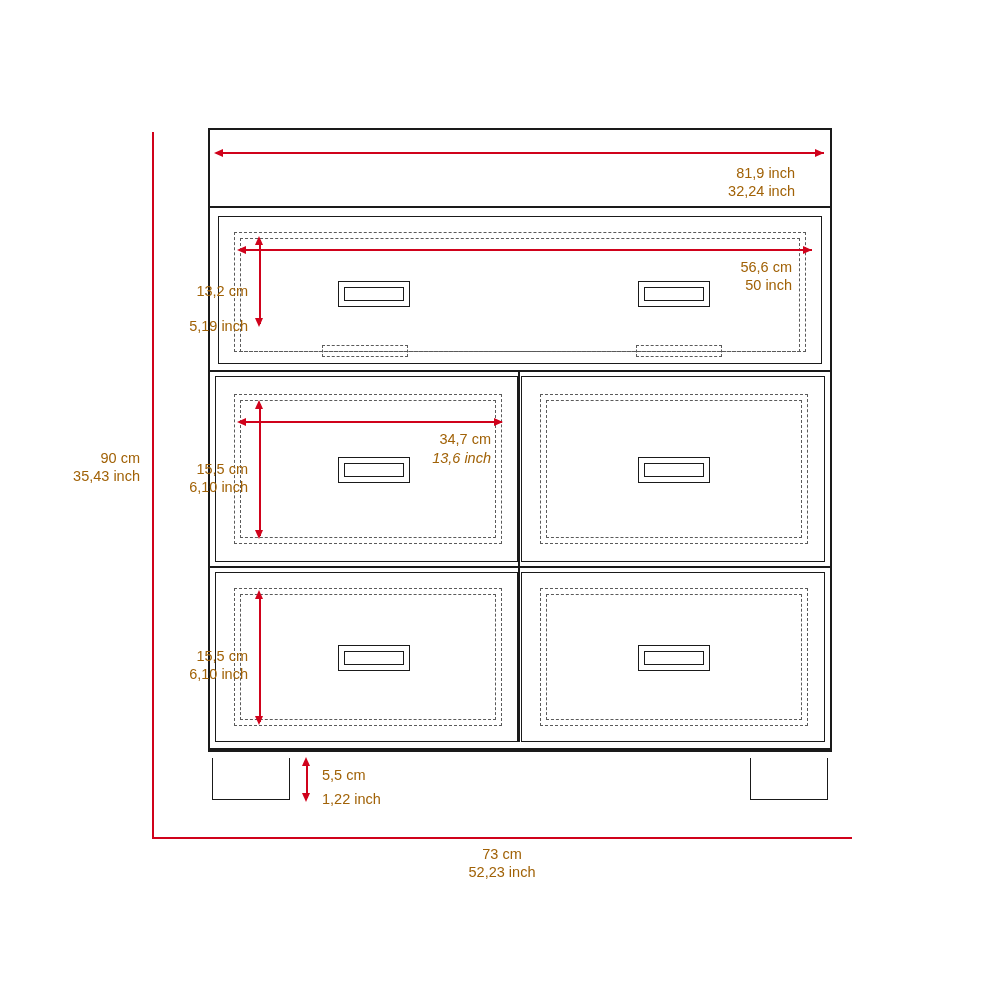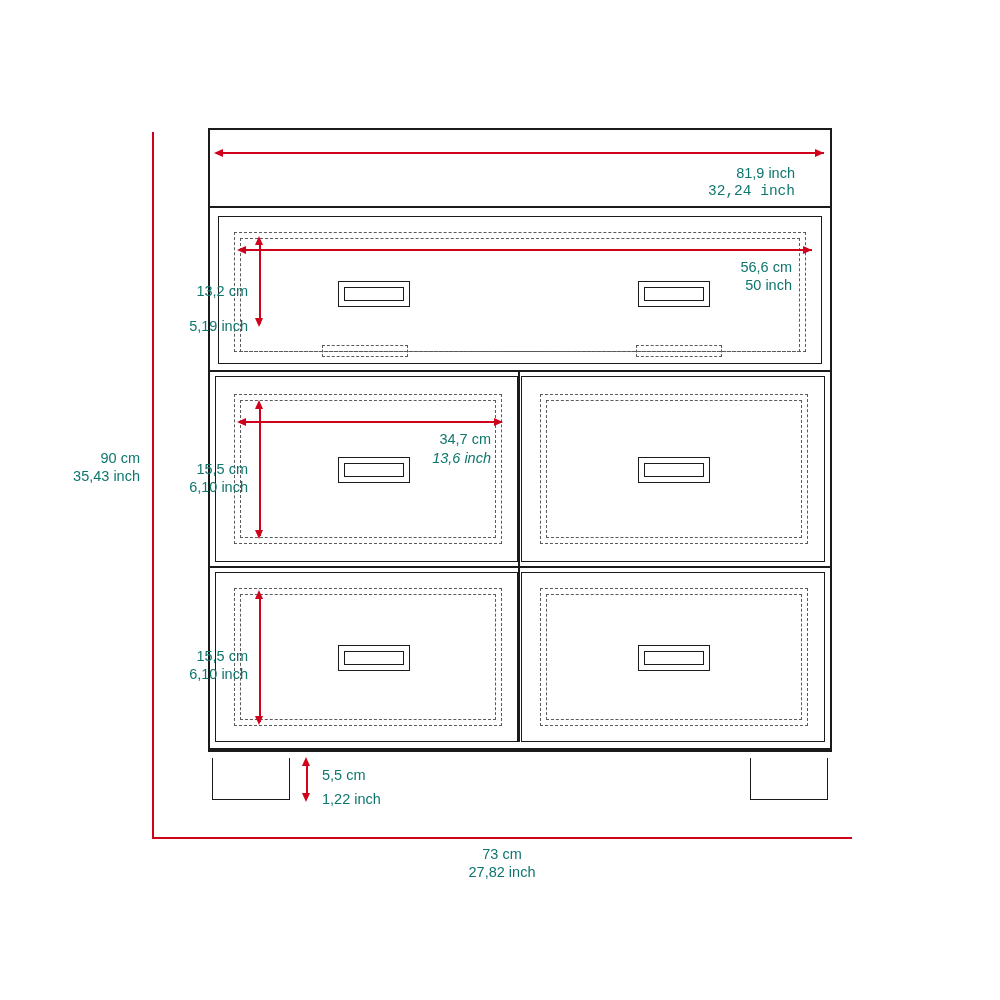--- a/index.html
+++ b/index.html
@@ -75,21 +75,21 @@
     border-right: 4.5px solid transparent;
     border-bottom: 9px solid #d0021b;
   }
   .arrow.down {
     border-left: 4.5px solid transparent;
     border-right: 4.5px solid transparent;
     border-top: 9px solid #d0021b;
   }
   .dim-label {
     position: absolute;
-    color: #0f766e;
+    color: #a16207;
     font-size: 14.5px;
     line-height: 17px;
     font-family: "Liberation Sans", sans-serif;
     white-space: nowrap;
     font-weight: 400;
   }
   .dim-label.right-align { text-align: right; }
   .dim-label.center-align { text-align: center; }
 </style>
 </head>
@@ -156,27 +156,27 @@
   </div>
 
   <div class="dim-line v" style="left:152px; top:132px; height:706px;"></div>
 
   <div class="dim-line h" style="left:152px; top:837px; width:700px;"></div>
 
   <div class="dim-label right-align" style="left:58px; top:450px; width:82px;">90 cm</div>
   <div class="dim-label right-align" style="left:28px; top:468px; width:112px;">35,43 inch</div>
 
   <div class="dim-label center-align" style="left:442px; top:846px; width:120px;">73 cm</div>
-  <div class="dim-label center-align" style="left:442px; top:864px; width:120px;">27,82 inch</div>
+  <div class="dim-label center-align" style="left:442px; top:864px; width:120px;">52,23 inch</div>
 
   <div class="dim-line h" style="left:216px; top:152px; width:608px;"></div>
   <div class="arrow left" style="left:214px; top:148.5px;"></div>
   <div class="arrow right" style="left:815px; top:148.5px;"></div>
   <div class="dim-label right-align" style="left:640px; top:165px; width:155px;">81,9 inch</div>
-  <div class="dim-label right-align" style="left:640px; top:183px; width:155px;font-family:Liberation Mono, monospace;">32,24 inch</div>
+  <div class="dim-label right-align" style="left:640px; top:183px; width:155px;">32,24 inch</div>
 
   <div class="dim-line h" style="left:240px; top:249px; width:572px;"></div>
   <div class="arrow left" style="left:237px; top:245.5px;"></div>
   <div class="arrow right" style="left:803px; top:245.5px;"></div>
   <div class="dim-label right-align" style="left:650px; top:259px; width:142px;">56,6 cm</div>
   <div class="dim-label right-align" style="left:650px; top:277px; width:142px;">50 inch</div>
 
   <div class="dim-line v" style="left:259px; top:240px; height:84px;"></div>
   <div class="arrow up" style="left:255.3px; top:236px;"></div>
   <div class="arrow down" style="left:255.3px; top:318px;"></div>

